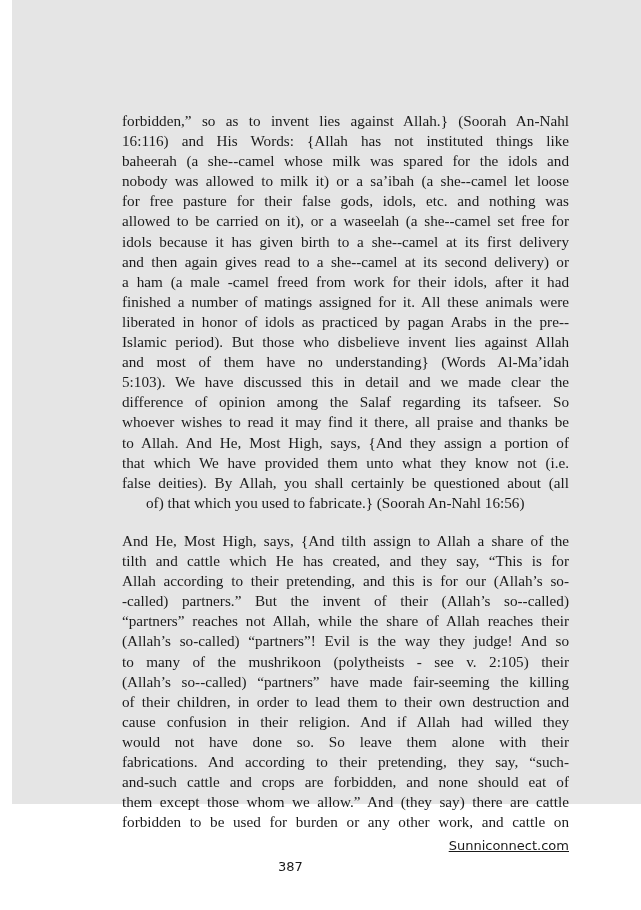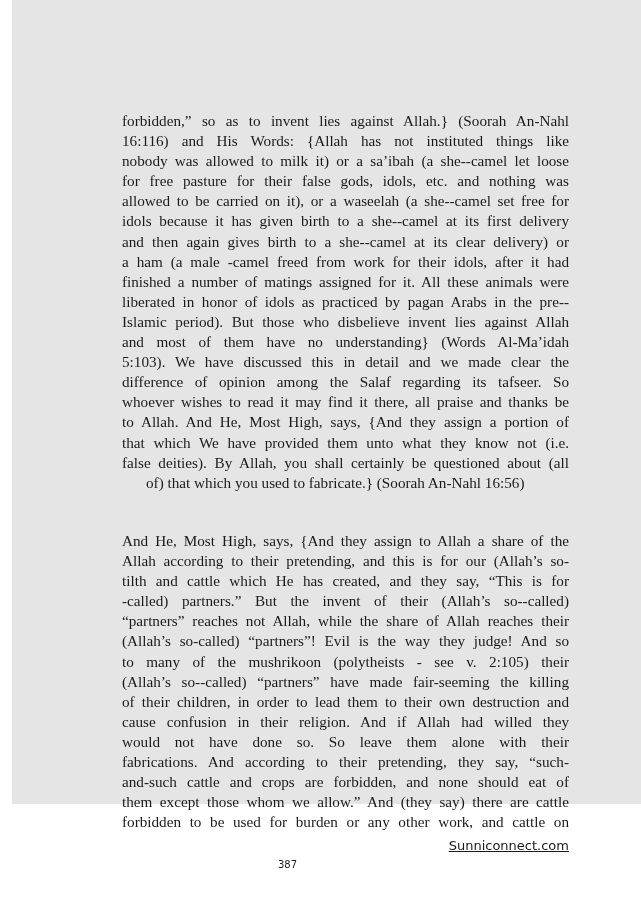--- a/index.html
+++ b/index.html
@@ -8,52 +8,53 @@
   .column { position: absolute; left: 110px; width: 447px; color: #1a1a1a;
             font-family: "Liberation Serif", "DejaVu Serif", serif; font-size: 15.2px; }
   .para1 { top: 111px; }
   .para2 { top: 531px; }
   .line { display: block; height: 20.1px; line-height: 20.1px; white-space: nowrap;
           text-align: justify; text-align-last: justify; overflow: hidden; }
   .line.last { text-align-last: left; margin-left: 24px; }
   .footer-site { position: absolute; left: 420px; width: 137px; top: 838px; text-align: right;
                  font-family: "DejaVu Sans", "Liberation Sans", sans-serif; font-size: 13px; color: #1a1a1a; text-decoration: underline; }
   .page-num { position: absolute; left: 266px; top: 859px; font-family: "DejaVu Sans", "Liberation Sans", sans-serif;
-              font-size: 10px; color: #1a1a1a; }
+              font-size: 13px; color: #1a1a1a; }
 </style>
 </head>
 <body>
 
 <div class="page">
   <div class="column para1">
     <span class="line">forbidden,” so as to invent lies against Allah.} (Soorah An-Nahl</span>
     <span class="line">16:116) and His Words: {Allah has not instituted things like</span>
+    <span class="line">baheerah (a she--camel whose milk was spared for the idols and</span>
     <span class="line">nobody was allowed to milk it) or a sa’ibah (a she--camel let loose</span>
     <span class="line">for free pasture for their false gods, idols, etc. and nothing was</span>
     <span class="line">allowed to be carried on it), or a waseelah (a she--camel set free for</span>
     <span class="line">idols because it has given birth to a she--camel at its first delivery</span>
-    <span class="line">and then again gives birth to a she--camel at its clear delivery) or</span>
+    <span class="line">and then again gives read to a she--camel at its second delivery) or</span>
     <span class="line">a ham (a male -camel freed from work for their idols, after it had</span>
     <span class="line">finished a number of matings assigned for it. All these animals were</span>
     <span class="line">liberated in honor of idols as practiced by pagan Arabs in the pre--</span>
     <span class="line">Islamic period). But those who disbelieve invent lies against Allah</span>
     <span class="line">and most of them have no understanding} (Words Al-Ma’idah</span>
     <span class="line">5:103). We have discussed this in detail and we made clear the</span>
     <span class="line">difference of opinion among the Salaf regarding its tafseer. So</span>
     <span class="line">whoever wishes to read it may find it there, all praise and thanks be</span>
     <span class="line">to Allah. And He, Most High, says, {And they assign a portion of</span>
     <span class="line">that which We have provided them unto what they know not (i.e.</span>
     <span class="line">false deities). By Allah, you shall certainly be questioned about (all</span>
     <span class="line last">of) that which you used to fabricate.} (Soorah An-Nahl 16:56)</span>
   </div>
 
   <div class="column para2">
-    <span class="line">And He, Most High, says, {And they assign to Allah a share of the</span>
+    <span class="line">And He, Most High, says, {And tilth assign to Allah a share of the</span>
+    <span class="line">tilth and cattle which He has created, and they say, “This is for</span>
     <span class="line">Allah according to their pretending, and this is for our (Allah’s so-</span>
-    <span class="line">tilth and cattle which He has created, and they say, “This is for</span>
     <span class="line">-called) partners.” But the invent of their (Allah’s so--called)</span>
     <span class="line">“partners” reaches not Allah, while the share of Allah reaches their</span>
     <span class="line">(Allah’s so-called) “partners”! Evil is the way they judge! And so</span>
     <span class="line">to many of the mushrikoon (polytheists - see v. 2:105) their</span>
     <span class="line">(Allah’s so--called) “partners” have made fair-seeming the killing</span>
     <span class="line">of their children, in order to lead them to their own destruction and</span>
     <span class="line">cause confusion in their religion. And if Allah had willed they</span>
     <span class="line">would not have done so. So leave them alone with their</span>
     <span class="line">fabrications. And according to their pretending, they say, “such-</span>
     <span class="line">and-such cattle and crops are forbidden, and none should eat of</span>

